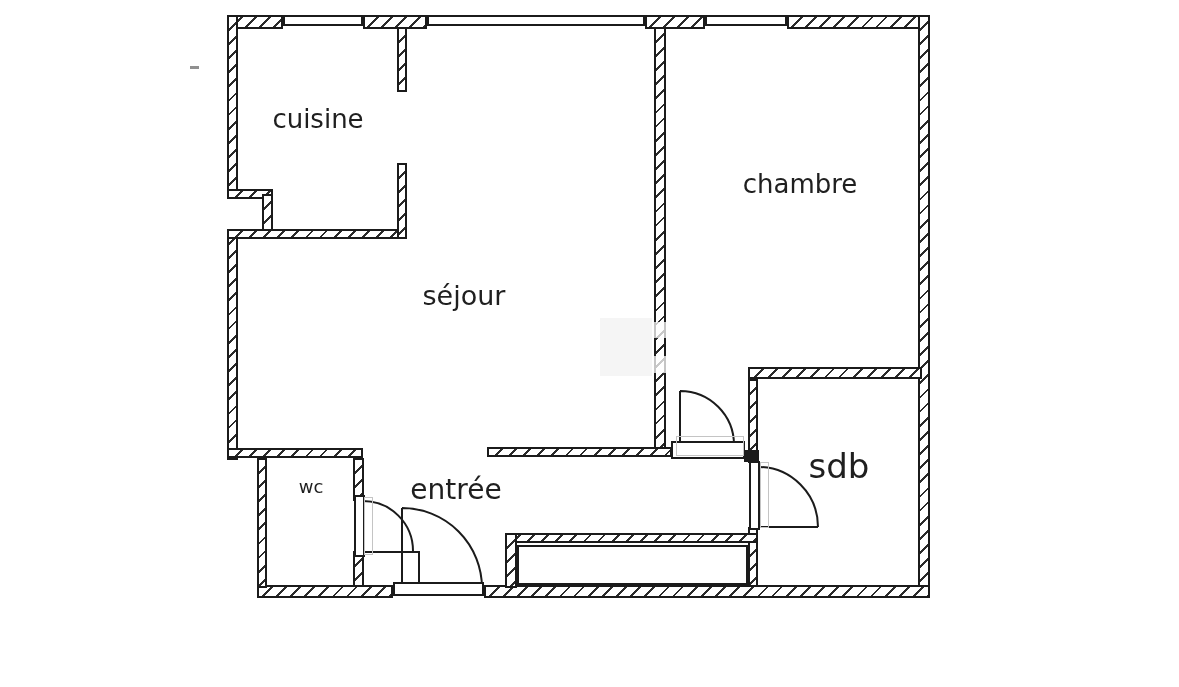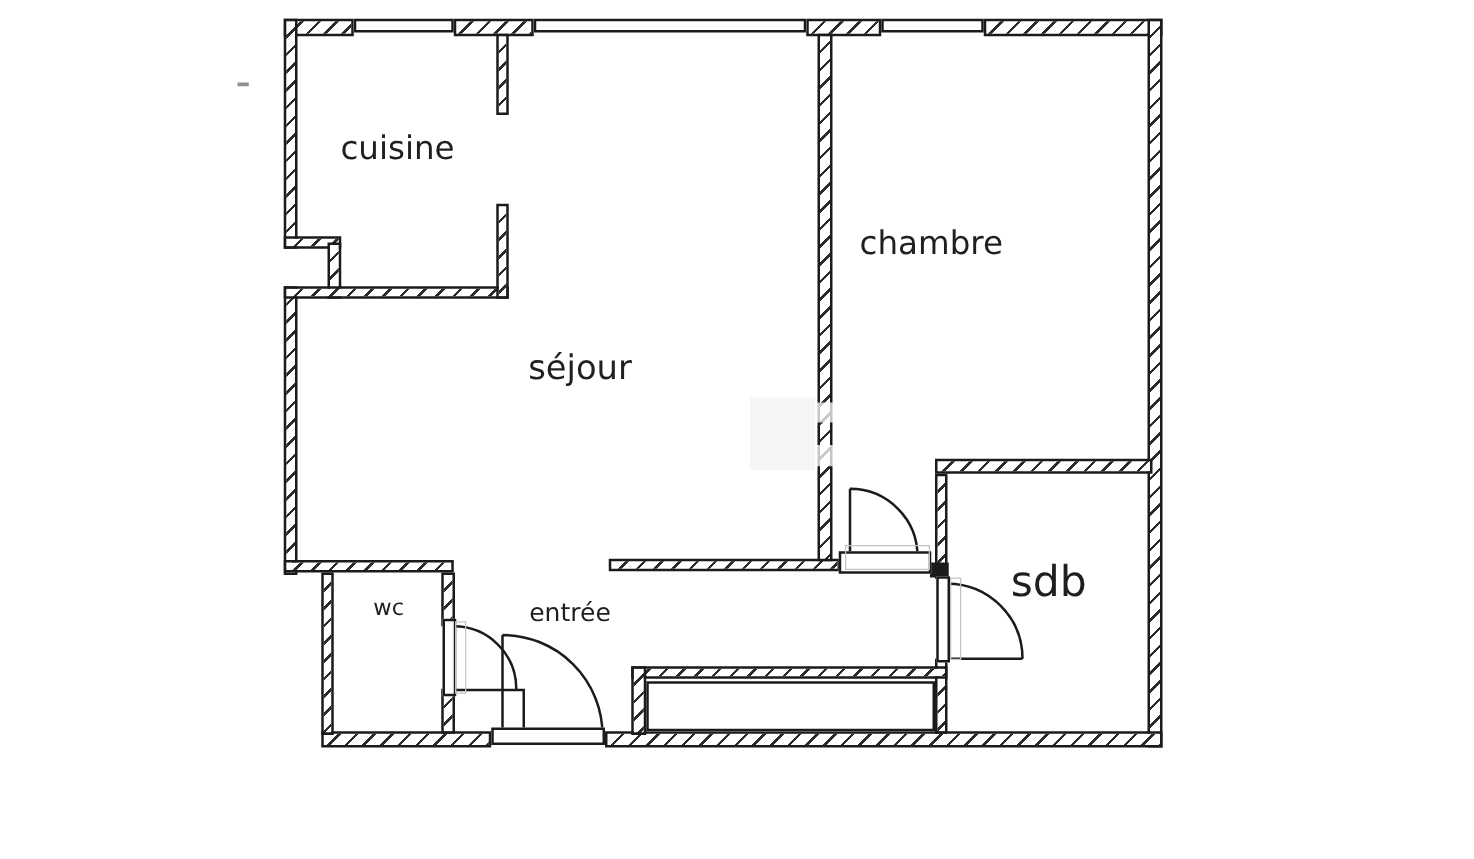--- a/index.html
+++ b/index.html
@@ -20,24 +20,24 @@
 <body>
 
 <div id="plan">
   <svg id="door-svg" width="1179" height="687">
       <path d="M402,588 L402,508 M402,508 A80,80 0 0 1 482,588"></path>
       <path d="M363,501 A50,50 0 0 1 413,551 M363,552 L419,552 L419,585"></path>
       <path d="M680,445 L680,391 M680,391 A54,54 0 0 1 734,445"></path>
       <path d="M758,527 L818,527 M758,467 A60,60 0 0 1 818,527"></path>
     </svg>
   <div class="room-label" style="left: 318px; top: 119px; font-size: 26px;">cuisine</div>
-  <div class="room-label" style="left: 745px; top: 184px; font-size: 26px; margin-top: 11px;">chambre</div>
+  <div class="room-label" style="left: 800px; top: 184px; font-size: 26px;">chambre</div>
   <div class="room-label" style="left: 464px; top: 295px; font-size: 27px;">séjour</div>
   <div class="room-label" style="left: 311px; top: 487px; font-size: 18px;">wc</div>
-  <div class="room-label" style="left: 456px; top: 490px; font-size: 20px;">entrée</div>
+  <div class="room-label" style="left: 456px; top: 490px; font-size: 28px;">entrée</div>
   <div class="room-label" style="left: 627px; top: 567px; font-size: 25px;">placard</div>
   <div class="room-label" style="left: 839px; top: 466px; font-size: 34px;">sdb</div>
 <div class="wall" style="left: 227px; top: 15px; width: 56px; height: 14px;"></div>
     <div class="wall" style="left: 363px; top: 15px; width: 64px; height: 14px;"></div>
     <div class="wall" style="left: 645px; top: 15px; width: 60px; height: 14px;"></div>
     <div class="wall" style="left: 787px; top: 15px; width: 143px; height: 14px;"></div>
     <div class="wall" style="left: 918px; top: 15px; width: 12px; height: 583px;"></div>
     <div class="wall" style="left: 257px; top: 585px; width: 136px; height: 13px;"></div>
     <div class="wall" style="left: 484px; top: 585px; width: 446px; height: 13px;"></div>
     <div class="wall" style="left: 227px; top: 15px; width: 11px; height: 184px;"></div>

